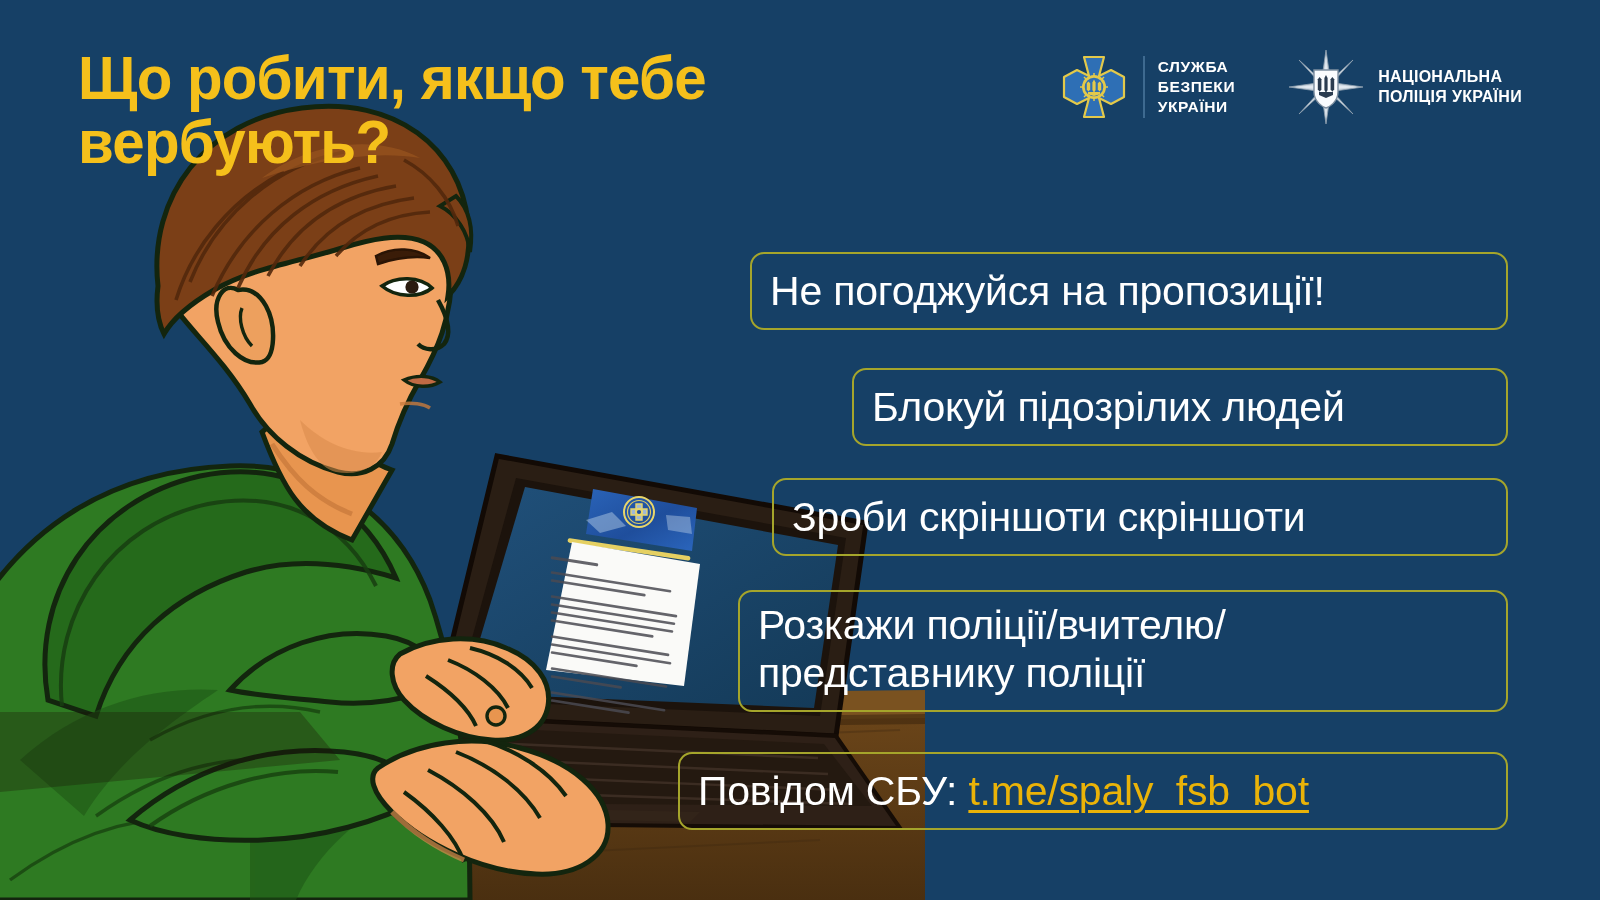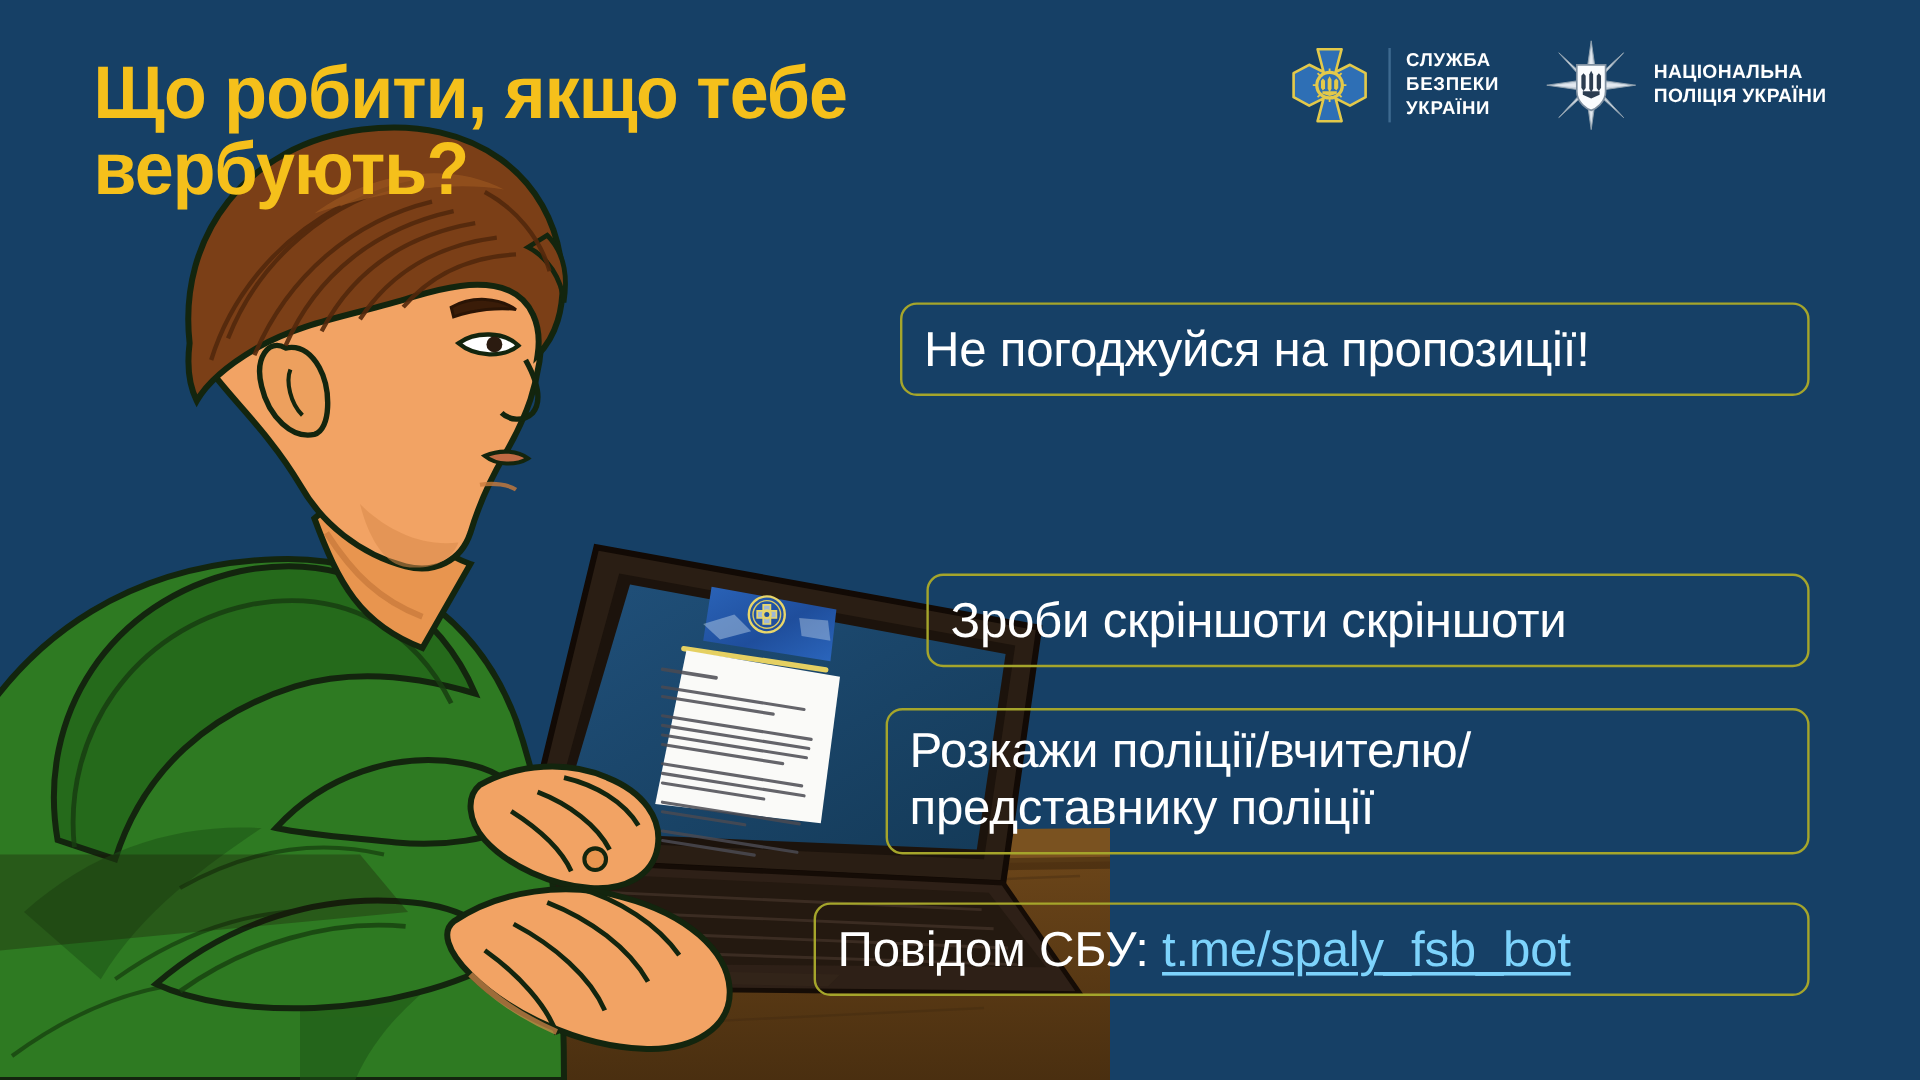--- a/index.html
+++ b/index.html
@@ -28,22 +28,22 @@
     line-height:1.03;
     letter-spacing:-0.8px;
     font-stretch:condensed;
     transform:scaleX(0.94);
     transform-origin:left top;
     white-space:pre-line;
     z-index:40;
   }
 
   #logos {
-    position:absolute; right:78px; top:32px;
-    display:flex; align-items:center; gap:38px;
+    position:absolute; right:78px; top:48px;
+    display:flex; align-items:center; gap:52px;
     z-index:40;
   }
   .logo-block { display:flex; align-items:center; gap:13px; }
   .logo-mark { flex:0 0 auto; display:block; }
   .logo-divider {
     width:2px; height:62px; background:#3E6A90; flex:0 0 auto;
   }
   .logo-text {
     color:#ffffff; font-size:15.5px; font-weight:bold;
     line-height:1.28; letter-spacing:0.6px;
@@ -67,21 +67,21 @@
     white-space:pre-line;
     letter-spacing:-0.2px;
   }
   .callout.b1 { left:750px; top:252px;  width:758px; height:78px; }
   .callout.b2 { left:852px; top:368px;  width:656px; height:78px; }
   .callout.b3 { left:772px; top:478px;  width:736px; height:78px; }
   .callout.b4 { left:738px; top:590px;  width:770px; height:122px; align-items:flex-start; padding-top:9px; }
   .callout.b5 { left:678px; top:752px;  width:830px; height:78px; }
 
   .callout .link {
-    color:#7dd3fc;
+    color:#eab308;
     text-decoration:underline;
     text-underline-offset:5px;
     text-decoration-thickness:3px;
   }
   .callout .lead { white-space:pre; }
 </style>
 </head>
 <body>
 
 <div id="illustration">
@@ -347,20 +347,21 @@
     <div class="logo-text wide">НАЦІОНАЛЬНА
 ПОЛІЦІЯ УКРАЇНИ</div>
   </div>
 
 </div>
 
 <div id="callouts">
 
   <div class="callout b1">Не погоджуйся на пропозиції!</div>
 
+  <div class="callout b2">Блокуй підозрілих людей</div>
 
   <div class="callout b3">Зроби скріншоти скріншоти</div>
 
   <div class="callout b4">Розкажи поліції/вчителю/
 представнику поліції</div>
 
   <div class="callout b5">
     <span class="lead">Повідом СБУ: </span><span class="link">t.me/spaly_fsb_bot</span>
   </div>
 

